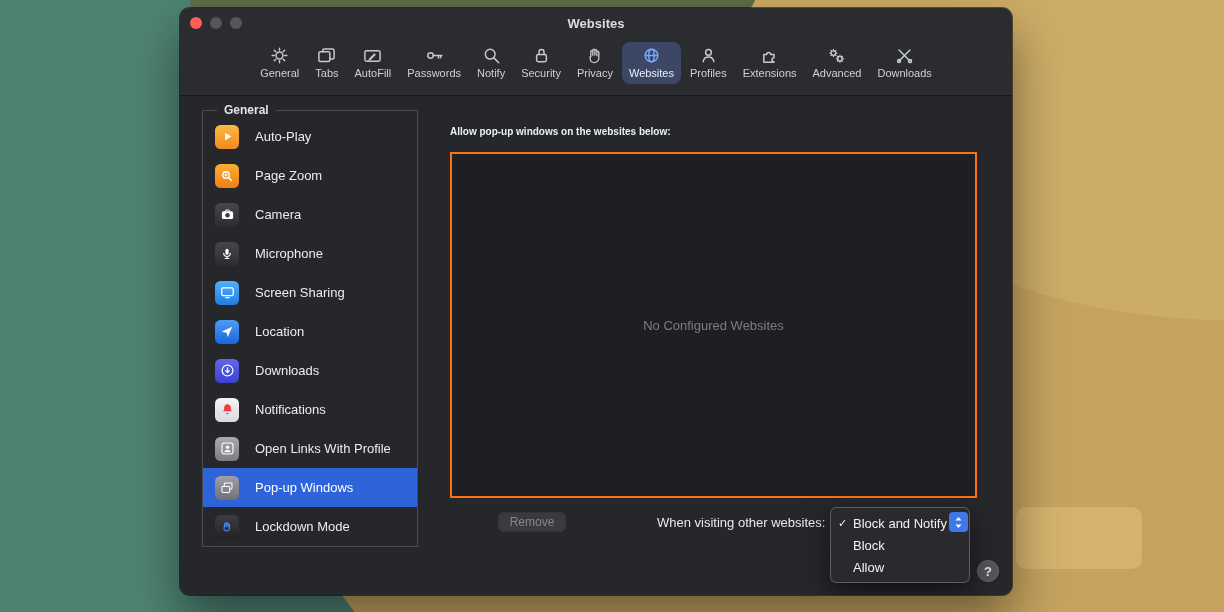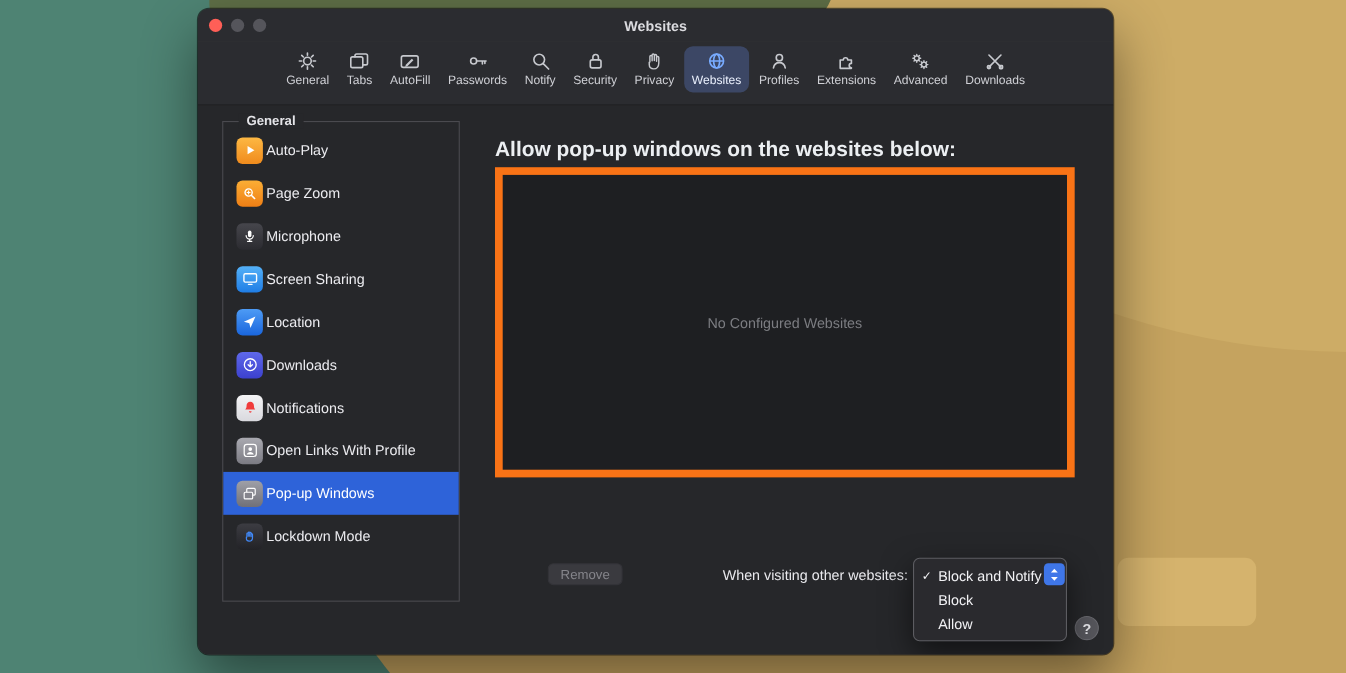--- a/index.html
+++ b/index.html
@@ -28,39 +28,39 @@
   .tb-icon { height:19px; display:flex; align-items:center; color:#c7c9ce; }
   .tb-item.sel .tb-icon { color:#78abff; }
   .tb-label { font-size:11px; color:#cfd0d5; white-space:nowrap; }
   .tb-item.sel .tb-label { color:#e9effc; }
 
   .content { position:relative; height:499px; background:#26272a; }
 
   .sidebar { position:absolute; left:22px; top:14px; width:216px; height:437px; border:1px solid #4a4a4f; background:#26272a; }
   .legend { position:absolute; top:-8px; left:14px; background:#26272a; padding:0 7px; font-size:12px; font-weight:700; color:#e4e4e8; }
   .sb-list { padding-top:6px; }
-  .sb-row { height:39px; display:flex; align-items:center; gap:3px; padding-left:12px; }
+  .sb-row { height:39px; display:flex; align-items:center; gap:16px; padding-left:12px; }
   .sb-row.sel { background:#2e63d9; }
   .sb-label { font-size:13px; color:#ececf0; white-space:nowrap; }
   .sb-row.sel .sb-label { color:#fff; }
   .tile { width:24px; height:24px; border-radius:5.5px; display:flex; align-items:center; justify-content:center; flex:0 0 auto; }
   .t-orange  { background:linear-gradient(180deg,#fdb843,#f08b1d); }
   .t-orange2 { background:linear-gradient(180deg,#fbae35,#ef7f15); }
   .t-dark    { background:linear-gradient(180deg,#46464c,#2b2b30); }
   .t-blue    { background:linear-gradient(180deg,#54b1f8,#1f7de5); }
   .t-blue2   { background:linear-gradient(180deg,#4d9bf5,#1a66dd); }
   .t-indigo  { background:linear-gradient(180deg,#5f68ea,#3c41ce); }
   .t-light   { background:linear-gradient(180deg,#f4f4f6,#d9d9de); }
   .t-gray    { background:linear-gradient(180deg,#a9a9b0,#7b7b83); }
   .t-gray2   { background:linear-gradient(180deg,#9fa0a7,#707078); }
   .t-darkblue{ background:linear-gradient(180deg,#3c3c42,#222226); }
 
-  .heading { position:absolute; left:270px; top:30px; font-size:19px; font-weight:600; color:#eceff2; }
-  .listbox { position:absolute; left:270px; top:56px; width:527px; height:282px; background:#1e1f22;
-             border:7px solid #f97316; display:flex; align-items:center; justify-content:center; }
+  .heading { position:absolute; left:270px; top:30px; font-size:10px; font-weight:600; color:#eceff2; }
+  .listbox { position:absolute; left:270px; top:56px; width:527px; height:346px; background:#1e1f22;
+             border:2px solid #f97316; display:flex; align-items:center; justify-content:center; }
   .empty-msg { font-size:13px; color:#7c7d82; }
   .remove-btn { position:absolute; left:270px; top:416px; width:68px; height:20px; background:#3a3a3f;
                 border:1px solid #333338; border-radius:5px; color:#85858b; font-size:12px;
                 display:flex; align-items:center; justify-content:center;margin-left:48px; }
   .popup-label { position:absolute; left:477px; top:419px; font-size:13px; color:#e9e9ed; }
 
   .menu { position:absolute; left:650px; top:411px; width:140px; background:rgba(43,43,47,.98);
           border:1px solid #5c5c61; border-radius:6px; box-shadow:0 10px 28px rgba(0,0,0,.55);
           padding:4px 0; z-index:5; }
   .menu-item { height:22px; display:flex; align-items:center; padding-left:22px; font-size:13px; color:#f2f2f5; position:relative; }
@@ -237,20 +237,30 @@
             <span class="tile t-orange2">
                 <svg width="14" height="14" viewBox="0 0 24 24" fill="none">
                   <circle cx="10.3" cy="10.3" r="5.6" stroke="#fff" stroke-width="2.2"></circle>
                   <path d="M14.6 14.6 19.6 19.6" stroke="#fff" stroke-width="2.6" stroke-linecap="round"></path>
                   <path d="M10.3 8v4.6M8 10.3h4.6" stroke="#fff" stroke-width="1.7" stroke-linecap="round"></path>
                 </svg>
               </span>
             <span class="sb-label">Page Zoom</span>
           </div>
 
+          <div class="sb-row">
+            <span class="tile t-dark">
+                <svg width="15" height="15" viewBox="0 0 24 24">
+                  <path d="M8.2 6.8 9.6 4.8h4.8l1.4 2" stroke="#fff" stroke-width="1.6" fill="none"></path>
+                  <rect x="3" y="6.8" width="18" height="12.4" rx="2.6" fill="#fff"></rect>
+                  <circle cx="12" cy="13" r="3.6" fill="#3c3c42"></circle>
+                </svg>
+              </span>
+            <span class="sb-label">Camera</span>
+          </div>
 
           <div class="sb-row">
             <span class="tile t-dark">
                 <svg width="14" height="14" viewBox="0 0 24 24" fill="none">
                   <rect x="9.3" y="2.8" width="5.4" height="10.4" rx="2.7" fill="#fff"></rect>
                   <path d="M6.4 10.6a5.6 5.6 0 0 0 11.2 0M12 16.2V19.6M8.8 19.6h6.4" stroke="#fff" stroke-width="1.9" stroke-linecap="round"></path>
                 </svg>
               </span>
             <span class="sb-label">Microphone</span>
           </div>

